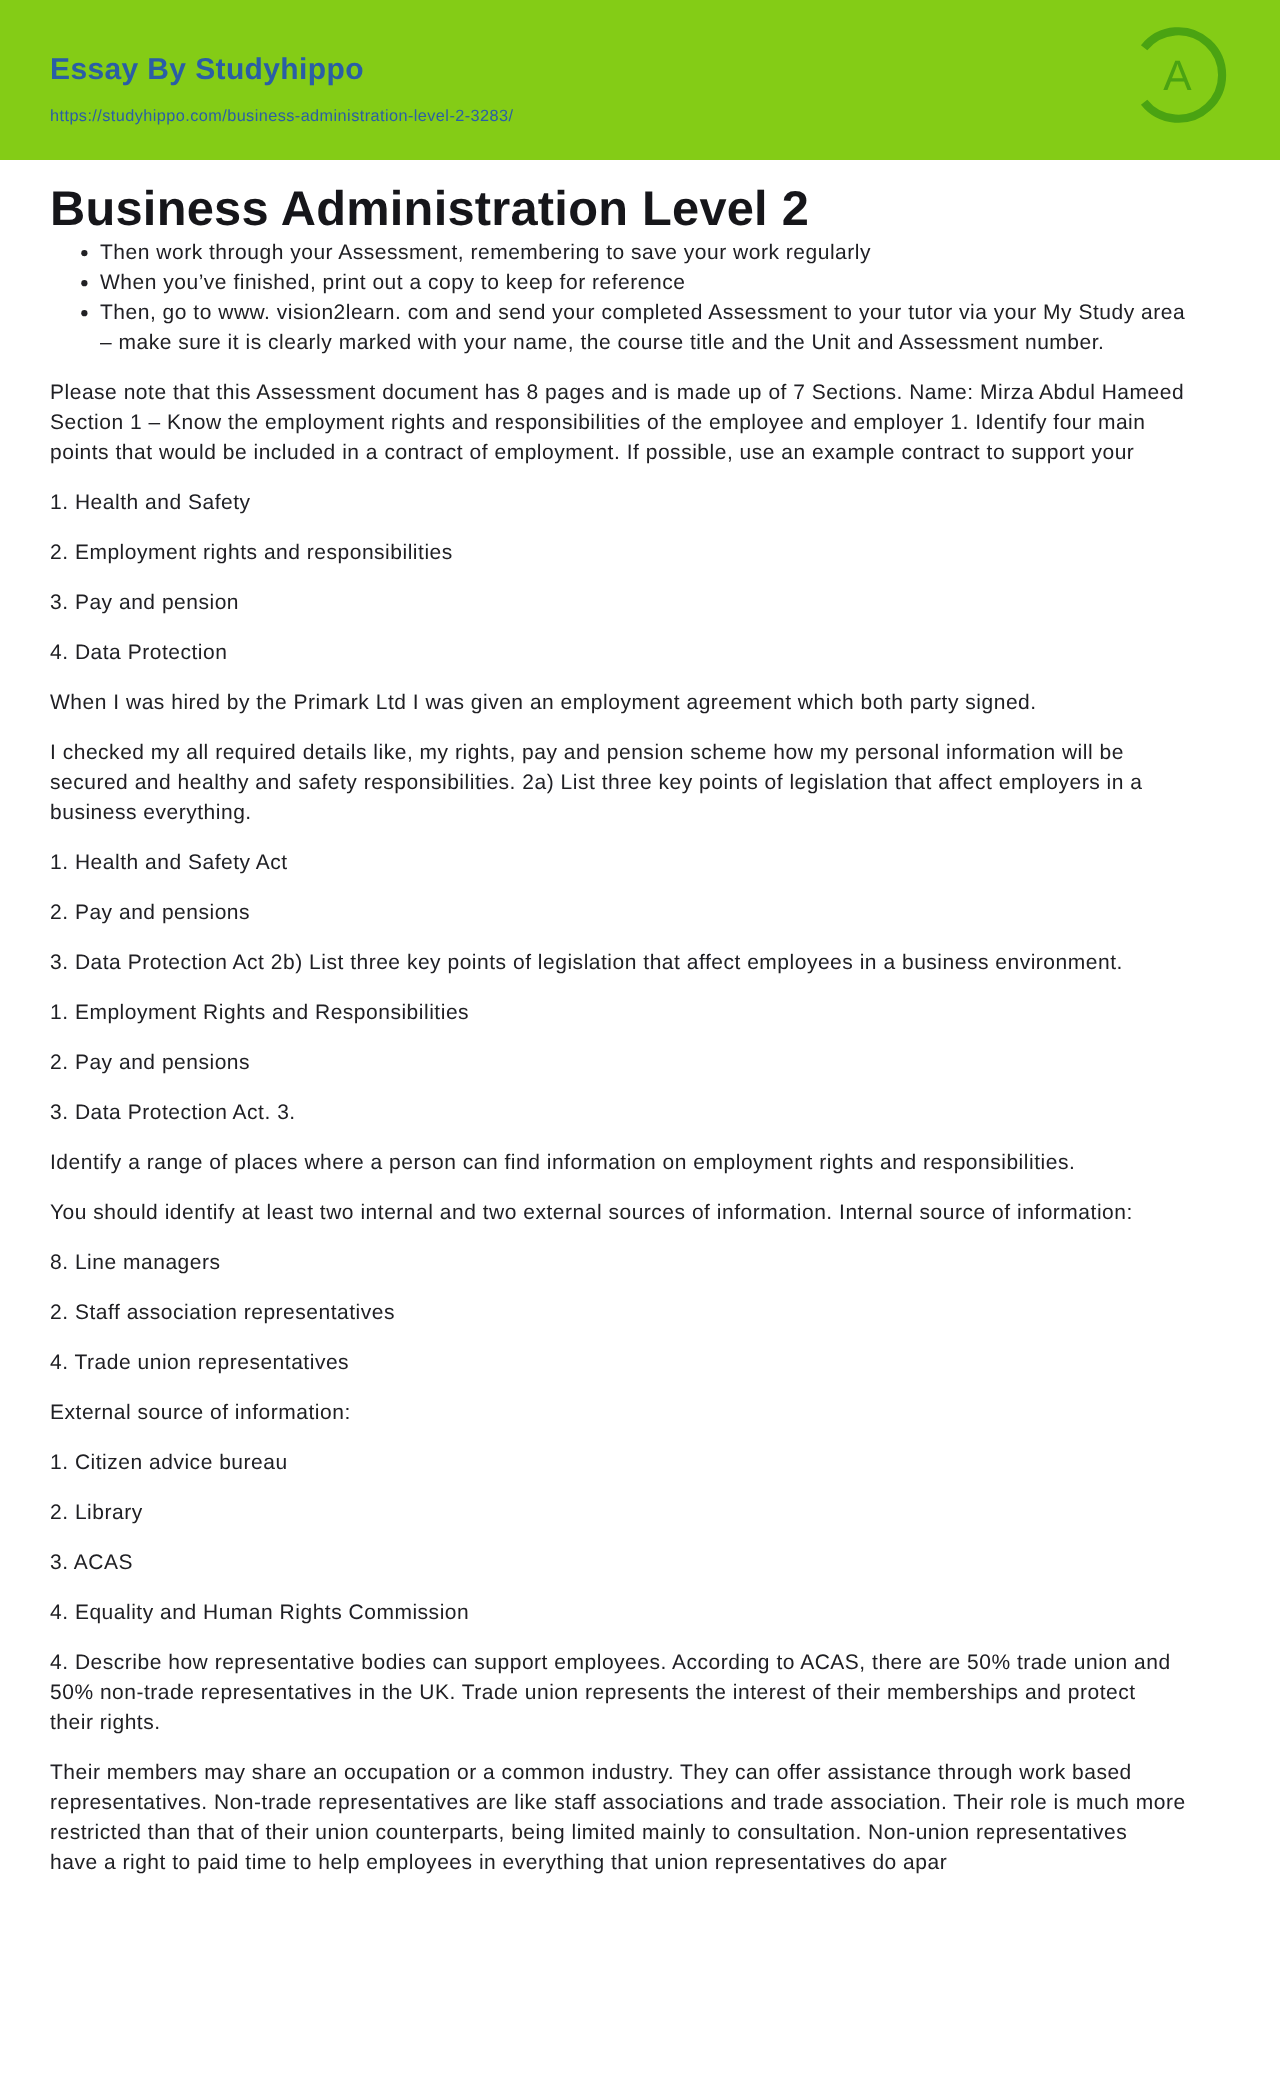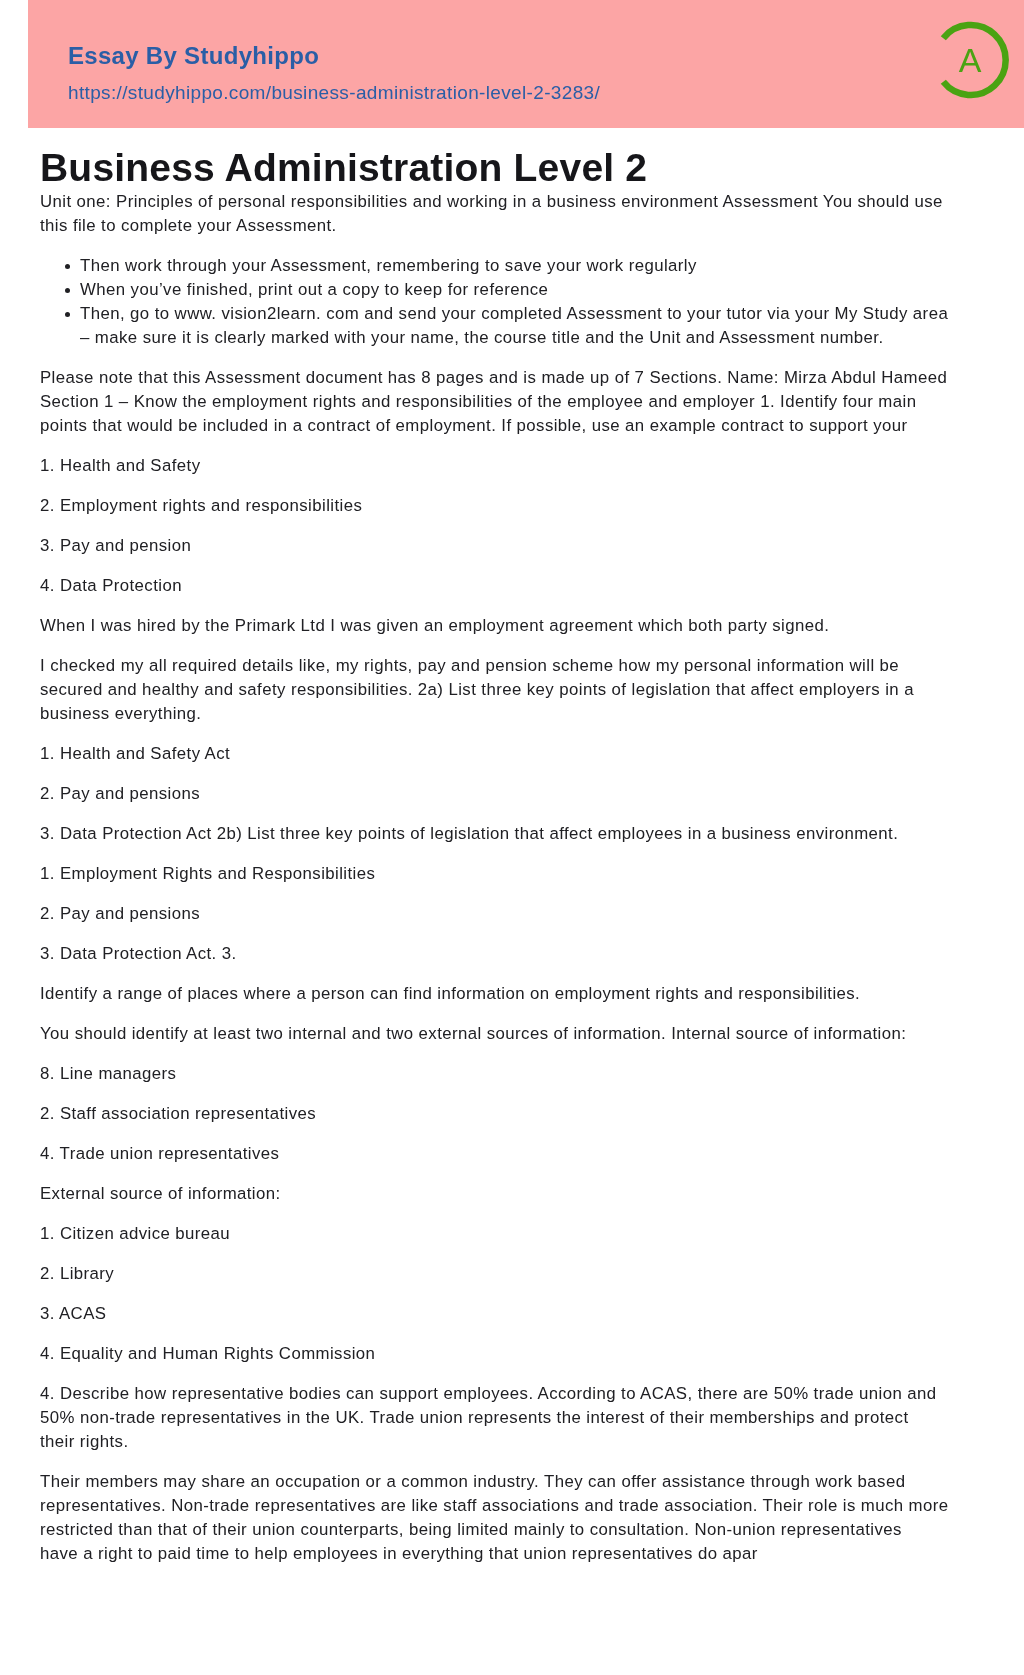--- a/index.html
+++ b/index.html
@@ -4,31 +4,30 @@
   <style>
     html, body { margin: 0; padding: 0; background: #ffffff; }
     body {
       width: 1024px; height: 1675px; overflow: hidden;
       font-family: "Liberation Sans", "DejaVu Sans", sans-serif;
       color: #202024;
     }
     .header {
       position: relative;
       height: 128px;
-      background: #fca5a5;
-      margin-left: 28px;
+      background: #84cc16;
     }
     .site-title {
       position: absolute; left: 40px; top: 42px;
       font-size: 24px; font-weight: bold; color: #2a5ea6;
       letter-spacing: 0.3px; line-height: 28px; white-space: nowrap;
     }
     .site-url {
       position: absolute; left: 40px; top: 83px;
-      font-size: 19px; color: #2a5ea6; line-height: 20px;
+      font-size: 13px; color: #2a5ea6; line-height: 20px;
       letter-spacing: 0.35px; white-space: nowrap; text-decoration: none;
     }
     .logo {
       position: absolute; left: 903px; top: 18px; width: 84px; height: 84px;
     }
     .content { padding: 0 40px; }
     .doc-title {
       margin: 0; padding-top: 146px; margin-top: -128px;
       font-size: 39px; font-weight: bold; color: #16161a; line-height: 44px;
       letter-spacing: 0.2px; white-space: nowrap;
@@ -52,24 +51,20 @@
     <svg width="84" height="84" viewBox="0 0 84 84">
       <path d="M 12.3 20.2 A 35 35 0 1 1 12.3 63.8" fill="none" stroke="#4aa312" stroke-width="6.5" stroke-linecap="butt"></path>
       <text x="39" y="54" text-anchor="middle" font-family="Liberation Sans, sans-serif" font-size="34" fill="#4aa312">A</text>
     </svg>
   </div>
 </div>
 
 <div class="content">
   <h1 class="doc-title">Business Administration Level 2</h1>
 
-  <p class="para" style="margin-top:0;">
-    <span class="line">Unit one: Principles of personal responsibilities and working in a business environment Assessment You should use</span>
-    <span class="line">this file to complete your Assessment.</span>
-  </p>
 
   <ul class="bullets">
     <li class="bullet">
         <span class="bullet-dot"></span>
         <span class="line">Then work through your Assessment, remembering to save your work regularly</span>
       </li>
     <li class="bullet">
         <span class="bullet-dot"></span>
         <span class="line">When you’ve finished, print out a copy to keep for reference</span>
       </li>

